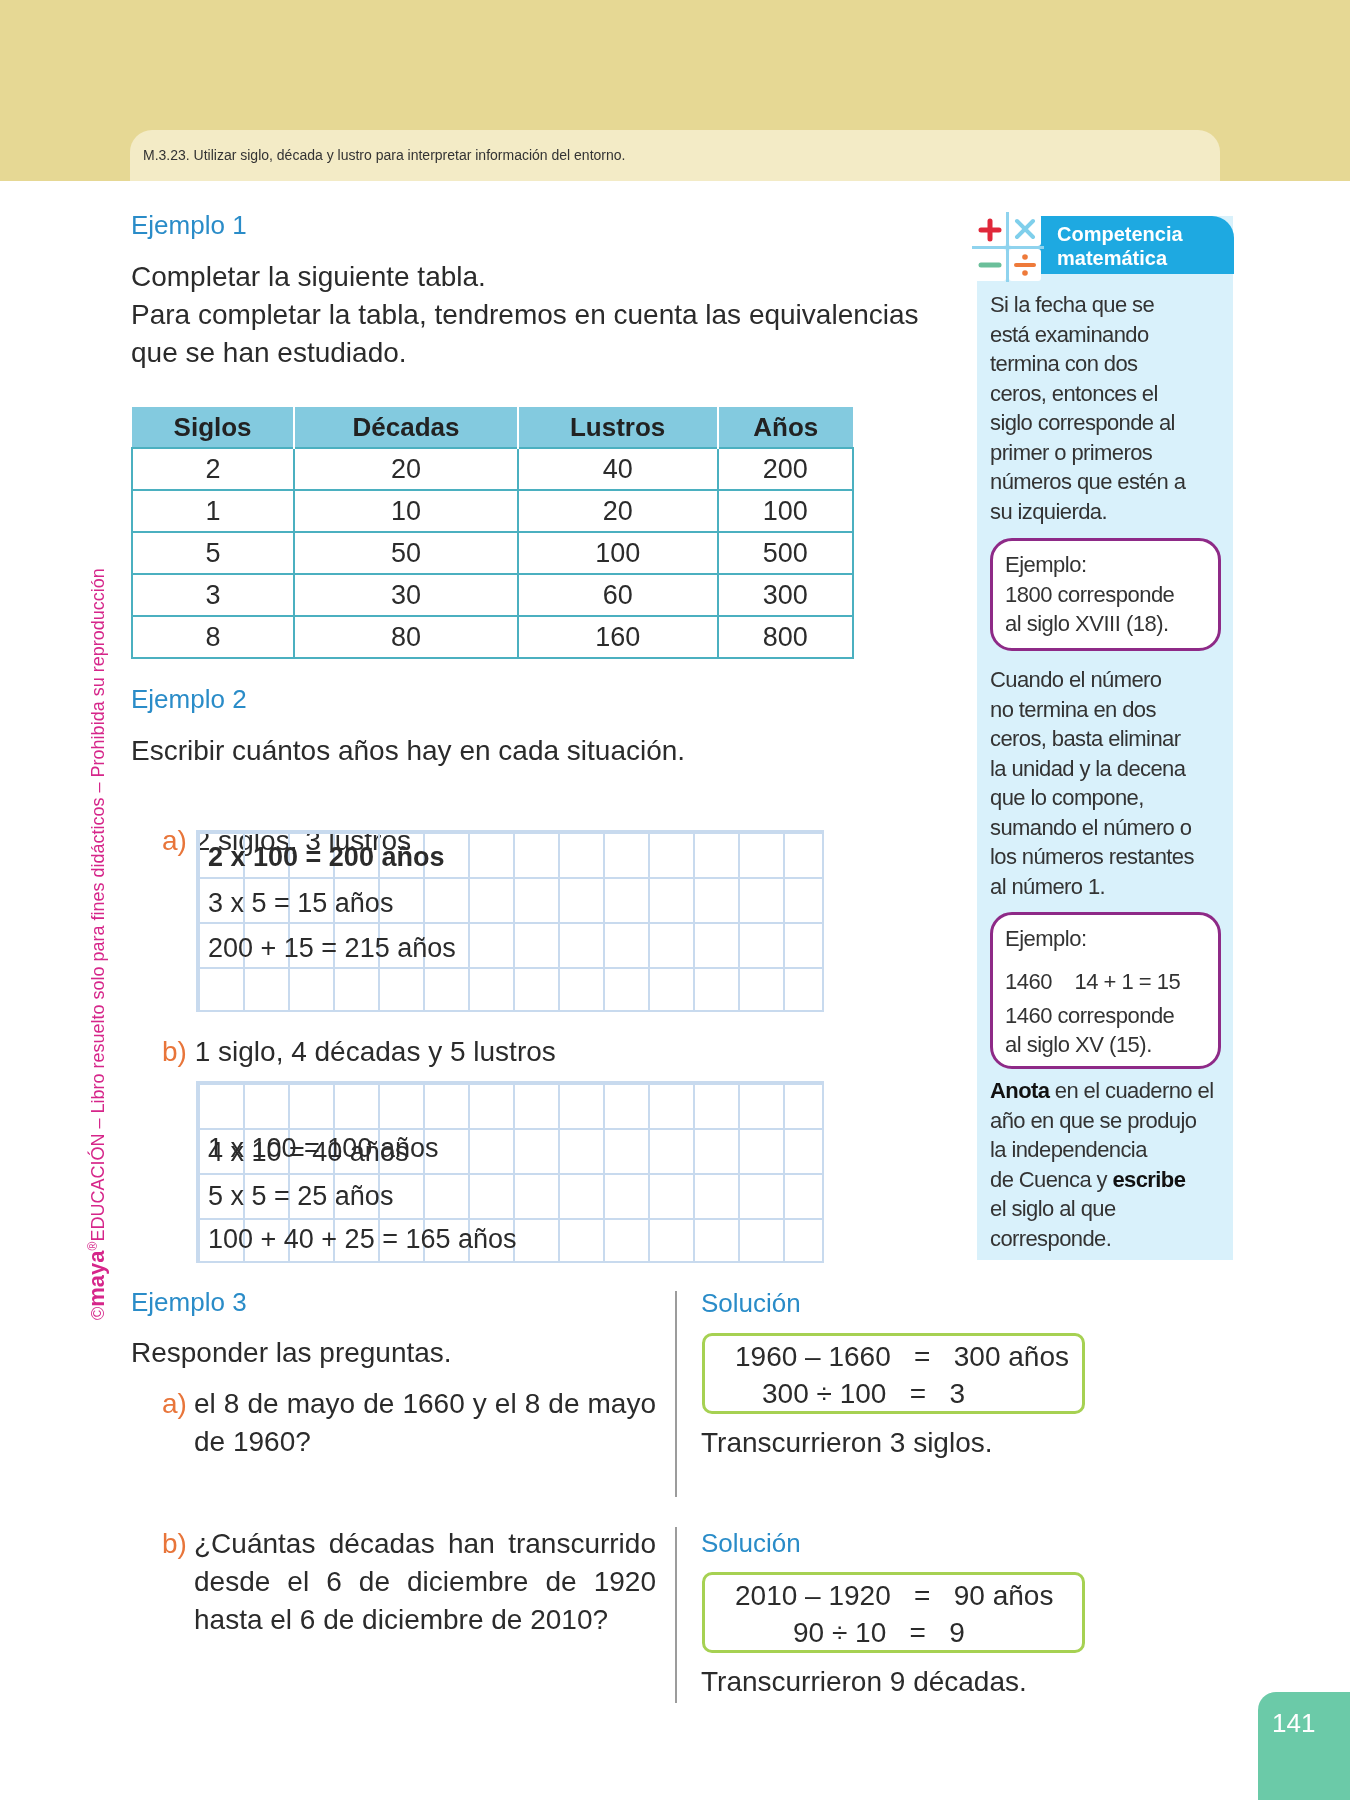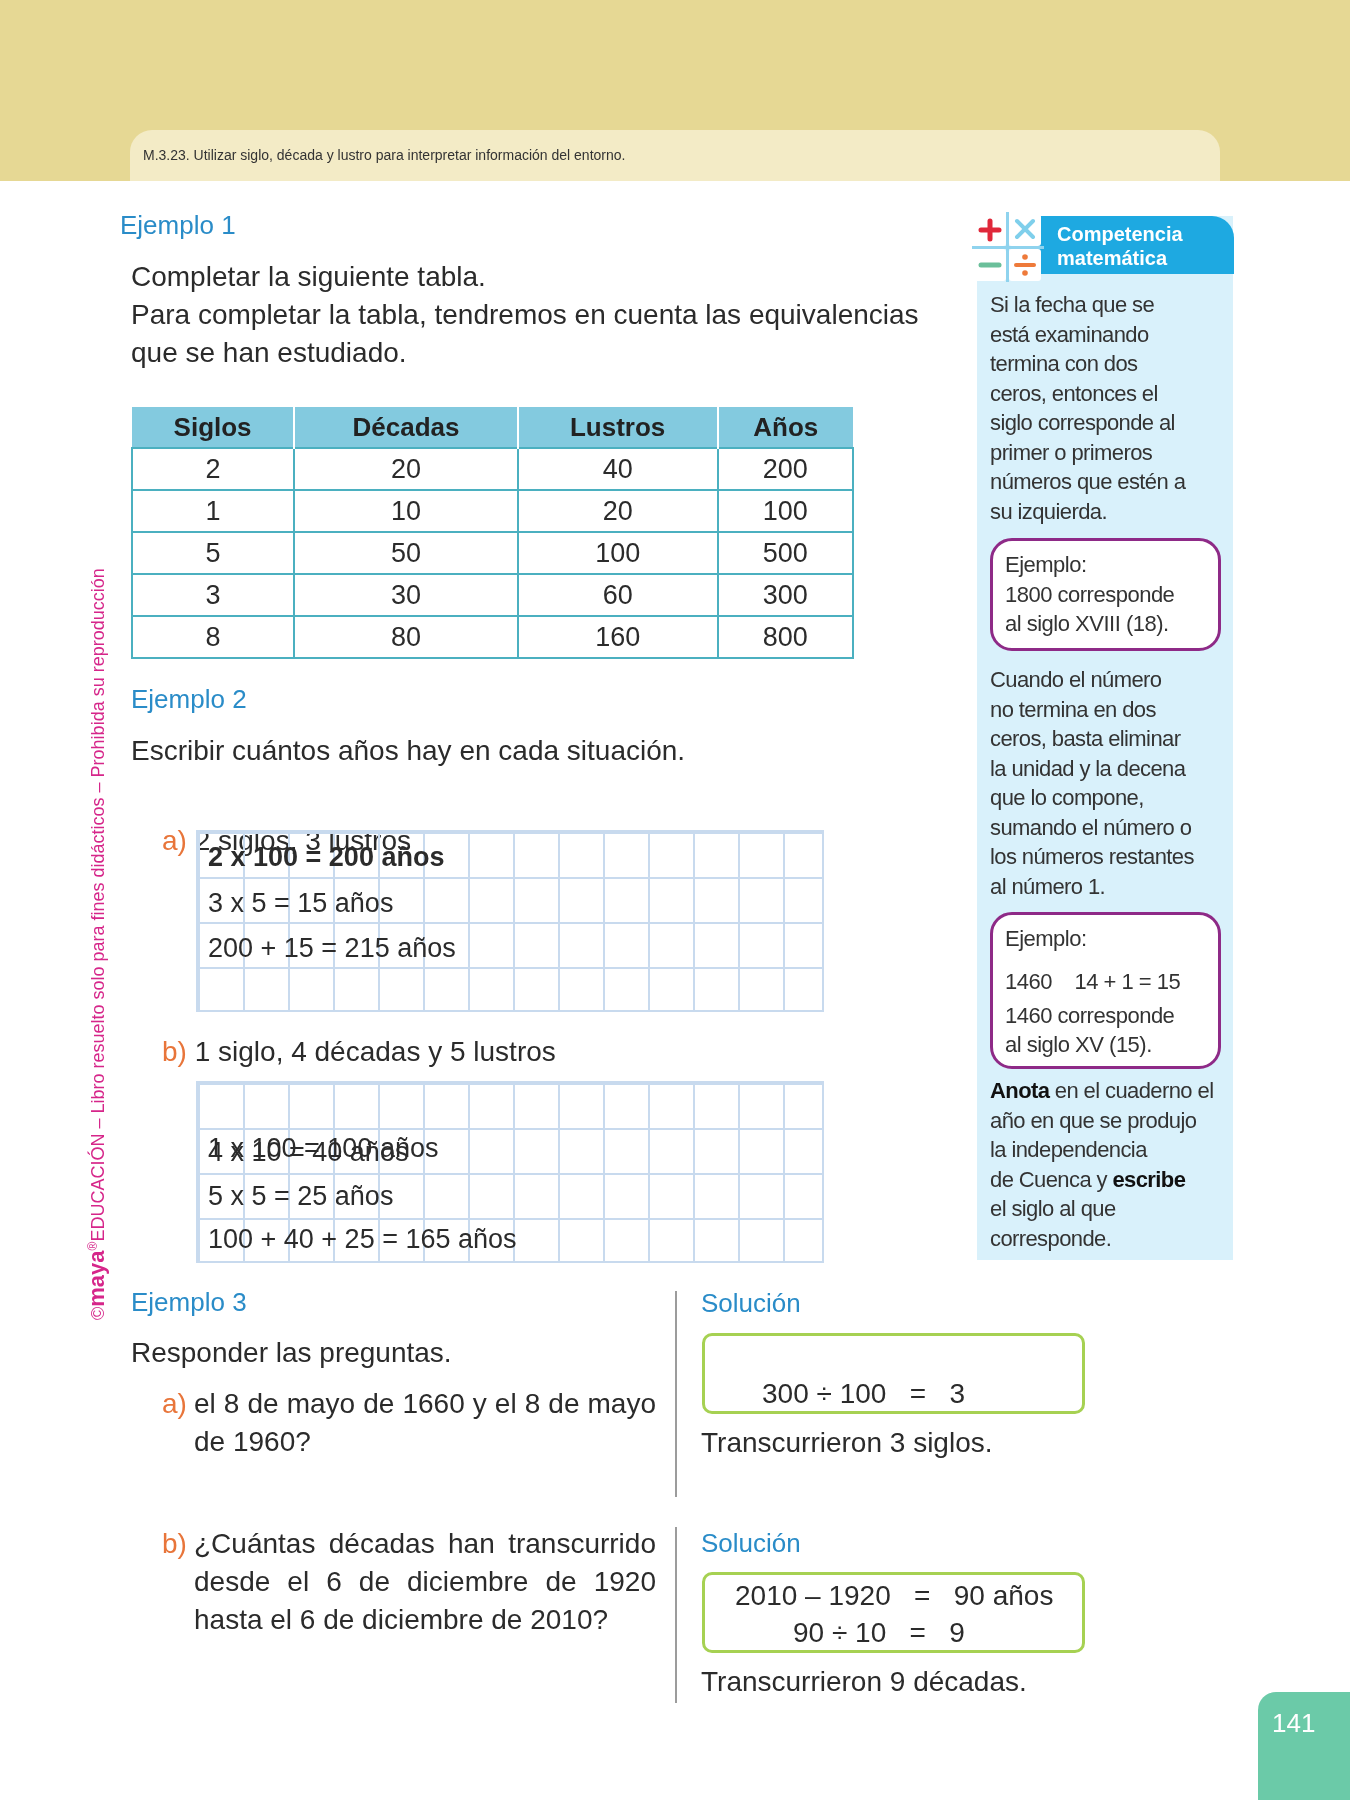--- a/index.html
+++ b/index.html
@@ -50,21 +50,21 @@
 
 <div class="top-band"></div>
 <div class="skill-tab">
   <span class="skill-text">M.3.23. Utilizar siglo, década y lustro para interpretar información del entorno.</span>
 </div>
 
 <div class="side-credit">
   <span>©</span><span class="brand">maya</span><span style="font-size:12px;vertical-align:super;">®</span><span>EDUCACIÓN – Libro resuelto solo para fines didácticos – Prohibida su reproducción</span>
 </div>
 
-<div class="heading" style="left:120px; top:210px;text-align:right;">Ejemplo 1</div>
+<div class="heading" style="left:131px; top:210px;text-align:right;">Ejemplo 1</div>
 <div class="body-text" style="left:131px; top:258px;">Completar la siguiente tabla.</div>
 <div class="body-text" style="left:131px; top:296px;">Para completar la tabla, tendremos en cuenta las equivalencias</div>
 <div class="body-text" style="left:131px; top:334px;">que se han estudiado.</div>
 
 <table class="eq">
   <thead>
     <tr>
       <th>Siglos</th>
       <th>Décadas</th>
       <th>Lustros</th>
@@ -137,20 +137,21 @@
 </div>
 <div class="body-text" style="left:194px; top:1385px; width:462px; text-align:justify;">
   <div style="text-align-last:justify;">el 8 de mayo de 1660 y el 8 de mayo</div>
   <div>de 1960?</div>
 </div>
 
 <div class="vdivider" style="left:675px; top:1291px; height:206px;"></div>
 
 <div class="heading" style="left:701px; top:1288px;">Solución</div>
 <div class="sol-box" style="top:1333px;">
+  <span class="eq" style="left:30px; top:5px;">1960 – 1660   =   300 años</span>
   <span class="eq" style="left:57px; top:42px;">300 ÷ 100   =   3</span>
 </div>
 <div class="body-text" style="left:701px; top:1424px;">Transcurrieron 3 siglos.</div>
 
 <div class="body-text" style="left:162px; top:1525px;">
   <span class="letter">b)</span>
 </div>
 <div class="body-text" style="left:194px; top:1525px; width:462px;">
   <div style="text-align:justify; text-align-last:justify;">¿Cuántas décadas han transcurrido</div>
   <div style="text-align:justify; text-align-last:justify;">desde el 6 de diciembre de 1920</div>

